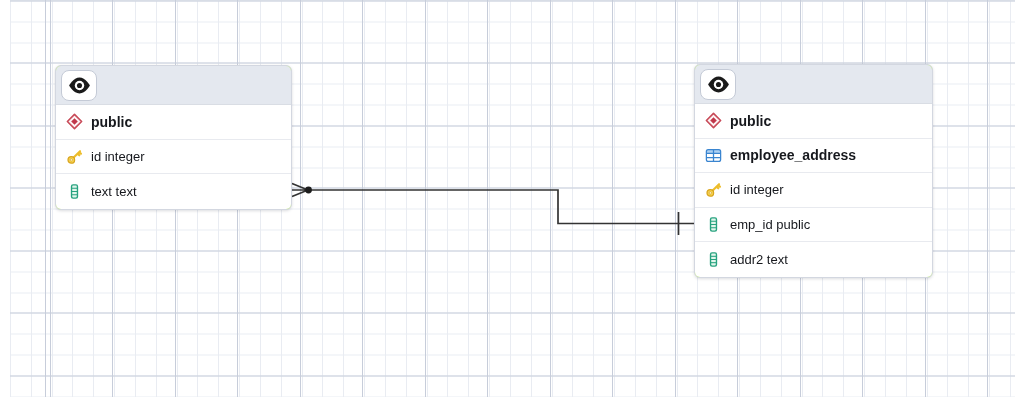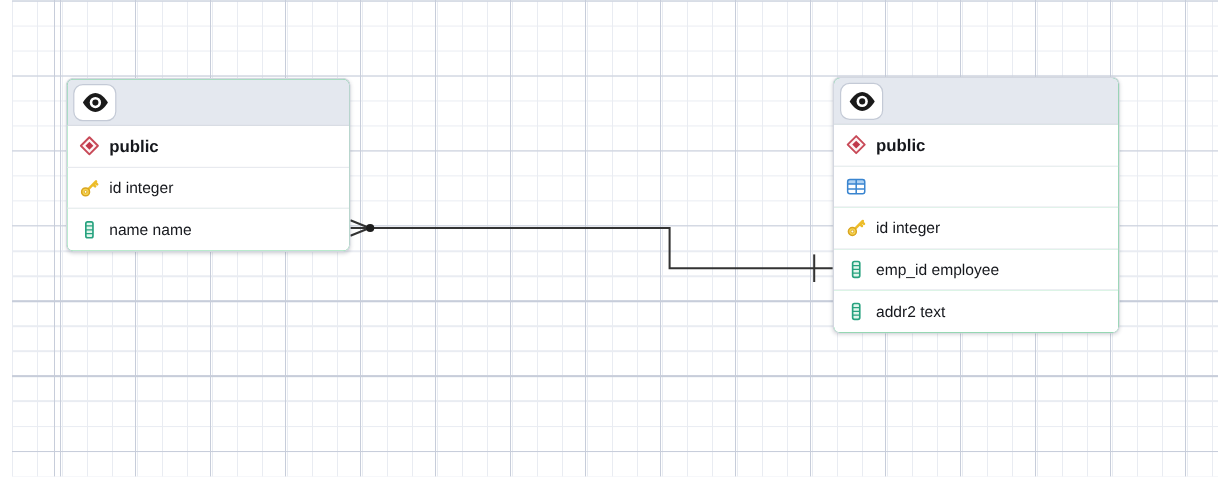--- a/index.html
+++ b/index.html
@@ -23,21 +23,21 @@
     background-position: 40px 0, 0 0.5px, 0 0, 0 0.5px;
   }
   svg.relation-layer {
     position: absolute;
     left: 0; top: 0;
     width: 1024px; height: 407px;
     pointer-events: none;
   }
   .entity-node {
     position: absolute;
-    background: #22c55e;
+    background: #bef264;
     border: 1px solid #d3d7e0;
     border-radius: 6px;
     box-shadow: 0 1px 3px rgba(55, 62, 80, 0.18);
     overflow: hidden;
   }
   .entity-node.left  { left: 55px;  top: 65px; width: 237px; }
   .entity-node.right { left: 694px; top: 64px; width: 239px; }
   .entity-header {
     height: 39px;
     background: #e4e8ef;
@@ -116,21 +116,21 @@
   </div>
   <div class="entity-row">
     <svg class="row-icon" viewBox="0 0 16 16">
       <rect x="5.2" y="1.8" width="5.6" height="12.4" rx="1.4" fill="#e2f6ec" stroke="#27a27f" stroke-width="1.3"></rect>
       <g stroke="#27a27f" stroke-width="1">
         <line x1="5.2" y1="5" x2="10.8" y2="5"></line>
         <line x1="5.2" y1="8" x2="10.8" y2="8"></line>
         <line x1="5.2" y1="11" x2="10.8" y2="11"></line>
       </g>
     </svg>
-    <span>name name</span>
+    <span>text text</span>
   </div>
 </div>
 
 <div class="entity-node right">
   <div class="entity-header">
     <div class="eye-button">
       <svg width="23" height="17" viewBox="0 0 24 18">
         <path d="M12 0.6 C5.6 0.6 1 9 1 9 C1 9 5.6 17.4 12 17.4 C18.4 17.4 23 9 23 9 C23 9 18.4 0.6 12 0.6 Z" fill="#1a1a1a"></path>
         <circle cx="12" cy="9" r="5" fill="#ffffff"></circle>
         <circle cx="12" cy="9" r="2.7" fill="#1a1a1a"></circle>
@@ -148,39 +148,40 @@
     <svg class="row-icon" viewBox="0 0 16 16">
       <rect x="1.3" y="2.4" width="13.4" height="11.2" rx="1.8" fill="#ffffff"></rect>
       <rect x="1.3" y="2.4" width="13.4" height="3.6" fill="#aed1f2"></rect>
       <g stroke="#3a85d0" stroke-width="1.2" fill="none">
         <line x1="1.3" y1="6" x2="14.7" y2="6"></line>
         <line x1="1.3" y1="9.9" x2="14.7" y2="9.9"></line>
         <line x1="8" y1="2.4" x2="8" y2="13.6"></line>
         <rect x="1.3" y="2.4" width="13.4" height="11.2" rx="1.8"></rect>
       </g>
     </svg>
+    <span>employee_address</span>
   </div>
   <div class="entity-row">
     <svg class="row-icon" viewBox="0 0 16 16">
       <path d="M7.2 9 L13.2 3 M10.9 5.3 L12.5 6.9 M12.5 3.7 L14.1 5.3" stroke="#edbd2a" stroke-width="2" stroke-linecap="round" fill="none"></path>
       <circle cx="5" cy="11.2" r="3.1" fill="#f6d34f" stroke="#d9a520" stroke-width="1.2"></circle>
       <circle cx="5" cy="11.2" r="1.1" fill="#fffdf2" stroke="#d9a520" stroke-width="0.7"></circle>
     </svg>
     <span>id integer</span>
   </div>
   <div class="entity-row">
     <svg class="row-icon" viewBox="0 0 16 16">
       <rect x="5.2" y="1.8" width="5.6" height="12.4" rx="1.4" fill="#e2f6ec" stroke="#27a27f" stroke-width="1.3"></rect>
       <g stroke="#27a27f" stroke-width="1">
         <line x1="5.2" y1="5" x2="10.8" y2="5"></line>
         <line x1="5.2" y1="8" x2="10.8" y2="8"></line>
         <line x1="5.2" y1="11" x2="10.8" y2="11"></line>
       </g>
     </svg>
-    <span>emp_id employee</span>
+    <span>emp_id public</span>
   </div>
   <div class="entity-row">
     <svg class="row-icon" viewBox="0 0 16 16">
       <rect x="5.2" y="1.8" width="5.6" height="12.4" rx="1.4" fill="#e2f6ec" stroke="#27a27f" stroke-width="1.3"></rect>
       <g stroke="#27a27f" stroke-width="1">
         <line x1="5.2" y1="5" x2="10.8" y2="5"></line>
         <line x1="5.2" y1="8" x2="10.8" y2="8"></line>
         <line x1="5.2" y1="11" x2="10.8" y2="11"></line>
       </g>
     </svg>

